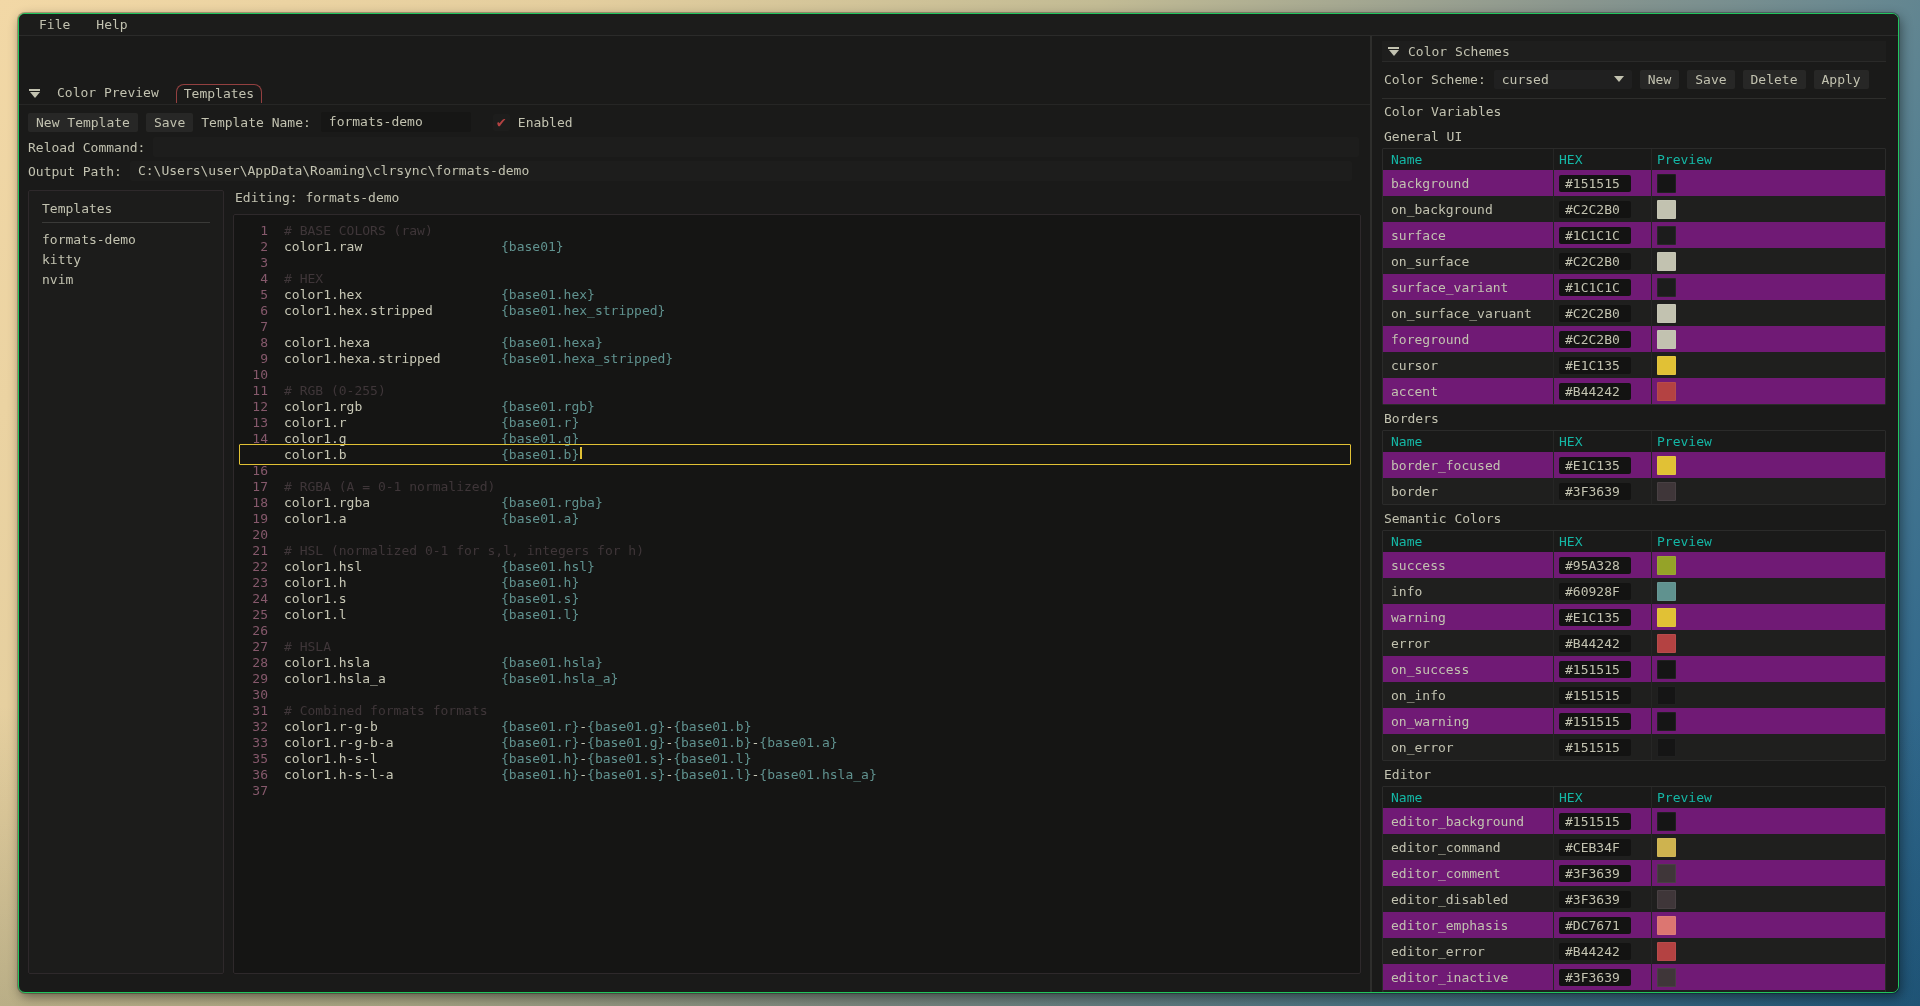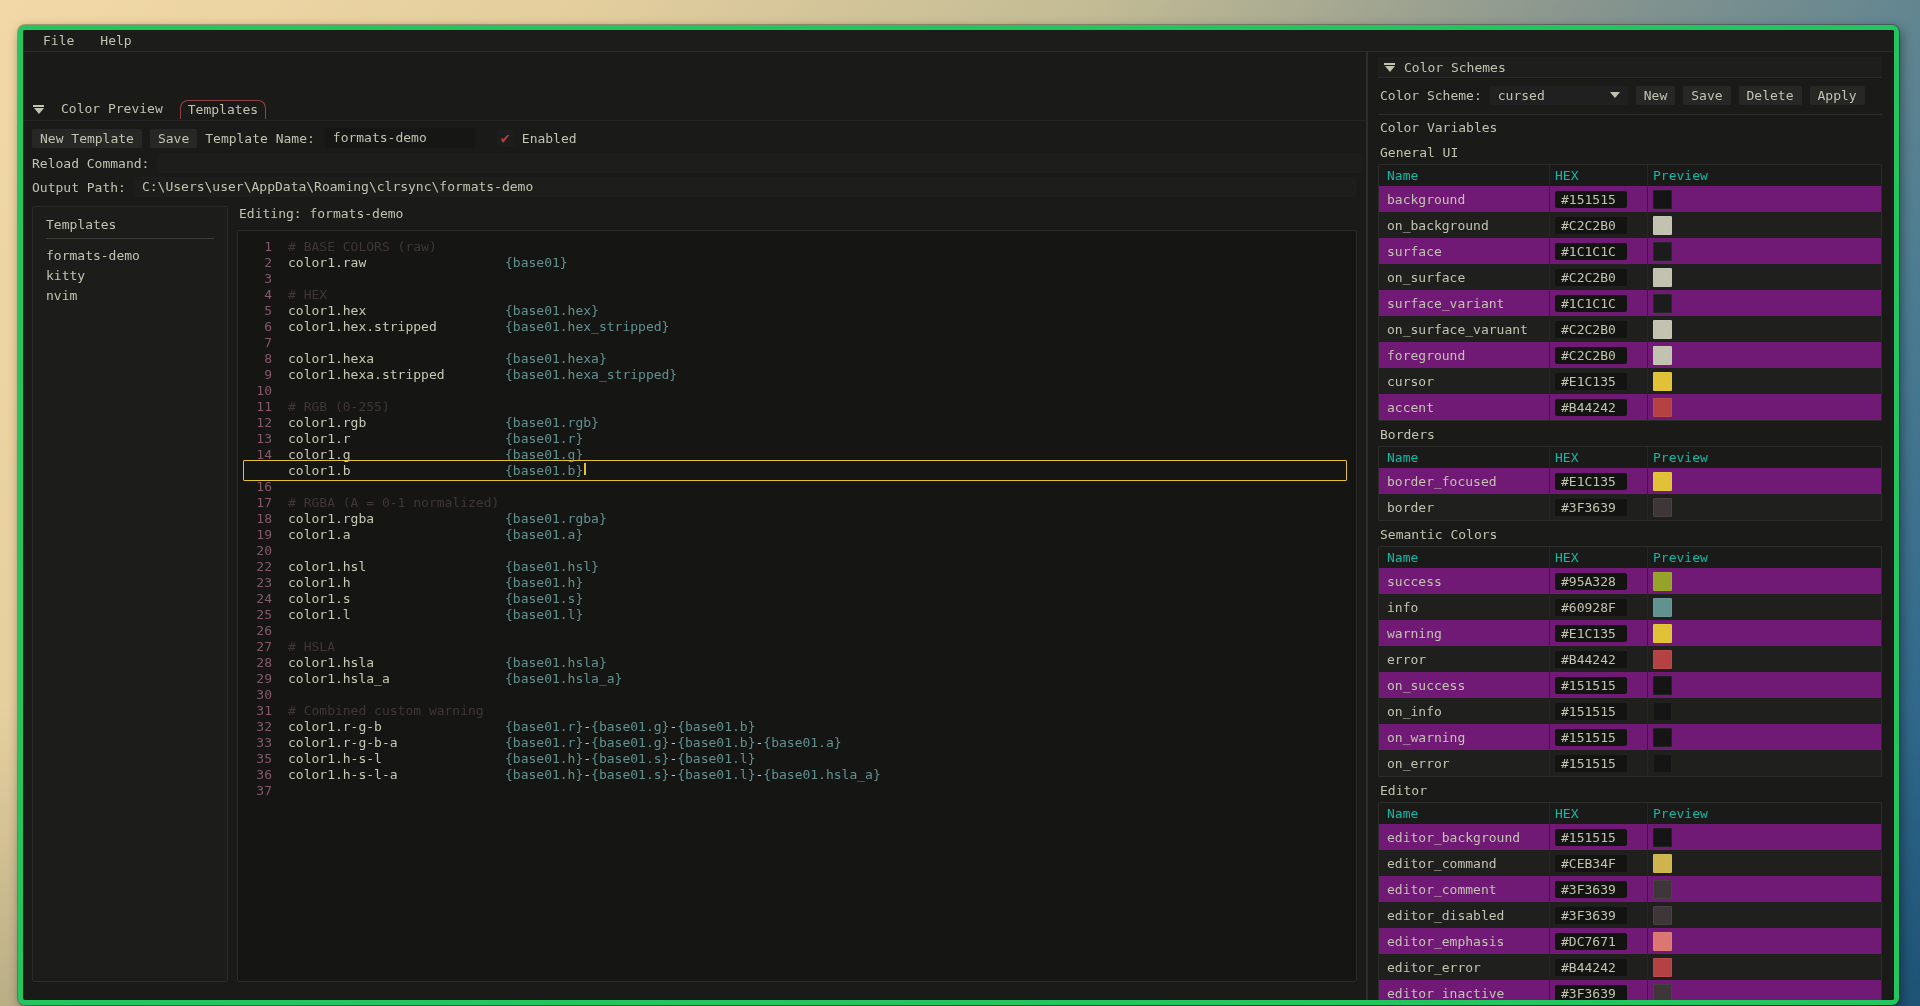--- a/index.html
+++ b/index.html
@@ -7,22 +7,22 @@
   body {
     font-family:"DejaVu Sans Mono", monospace;
     font-size:13px;
     color:#C2C2B0;
     background:
       linear-gradient(180deg, rgba(0,0,0,0) 70%, rgba(30,50,40,0.18) 100%),
       linear-gradient(125deg, #F2D8A6 0%, #E4CE9E 22%, #C2BB94 42%, #8A968E 60%, #4E7D92 80%, #1E5A86 100%);
     cursor:default;
   }
   .window {
-    position:absolute; left:18px; top:25px; width:1881px; height:980px;
-    background:#1A1A19; border:5px solid #22c55e; border-radius:7px;
+    position:absolute; left:18px; top:13px; width:1881px; height:980px;
+    background:#1A1A19; border:1px solid #22c55e; border-radius:7px;
     box-shadow: 2px 4px 12px rgba(0,0,0,0.45), 0 0 0 1px rgba(0,0,0,0.25);
     overflow:hidden; display:flex; flex-direction:column;
   }
   
   .menubar { height:22px; flex:none; display:flex; align-items:center; gap:22px;
     padding-left:18px; background:#1C1C1B; border-bottom:1px solid #2B2B2A; }
   .menu-item { padding:0 2px; }
   
   .below { flex:1; display:flex; min-height:0; }
   .left-col { flex:1; display:flex; flex-direction:column; min-width:0;margin-top:46px; }
@@ -235,20 +235,24 @@
                 </div>
                 <div class="ed-line">
                   <span class="num">19</span>
                   <span class="name">color1.a</span>
                   <span class="val"><span class="ph">{base01.a}</span></span>
                 </div>
                 <div class="ed-line">
                   <span class="num">20</span>
                 </div>
                 <div class="ed-line">
+                  <span class="num">21</span>
+                  <span class="comment"># HSL (normalized 0-1 for s,l, integers for h)</span>
+                </div>
+                <div class="ed-line">
                   <span class="num">22</span>
                   <span class="name">color1.hsl</span>
                   <span class="val"><span class="ph">{base01.hsl}</span></span>
                 </div>
                 <div class="ed-line">
                   <span class="num">23</span>
                   <span class="name">color1.h</span>
                   <span class="val"><span class="ph">{base01.h}</span></span>
                 </div>
                 <div class="ed-line">
@@ -276,21 +280,21 @@
                 <div class="ed-line">
                   <span class="num">29</span>
                   <span class="name">color1.hsla_a</span>
                   <span class="val"><span class="ph">{base01.hsla_a}</span></span>
                 </div>
                 <div class="ed-line">
                   <span class="num">30</span>
                 </div>
                 <div class="ed-line">
                   <span class="num">31</span>
-                  <span class="comment"># Combined custom warning</span>
+                  <span class="comment"># Combined formats formats</span>
                 </div>
                 <div class="ed-line">
                   <span class="num">32</span>
                   <span class="name">color1.r-g-b</span>
                   <span class="val"><span class="ph">{base01.r}</span><span class="lit">-</span><span class="ph">{base01.g}</span><span class="lit">-</span><span class="ph">{base01.b}</span></span>
                 </div>
                 <div class="ed-line">
                   <span class="num">33</span>
                   <span class="name">color1.r-g-b-a</span>
                   <span class="val"><span class="ph">{base01.r}</span><span class="lit">-</span><span class="ph">{base01.g}</span><span class="lit">-</span><span class="ph">{base01.b}</span><span class="lit">-</span><span class="ph">{base01.a}</span></span>

